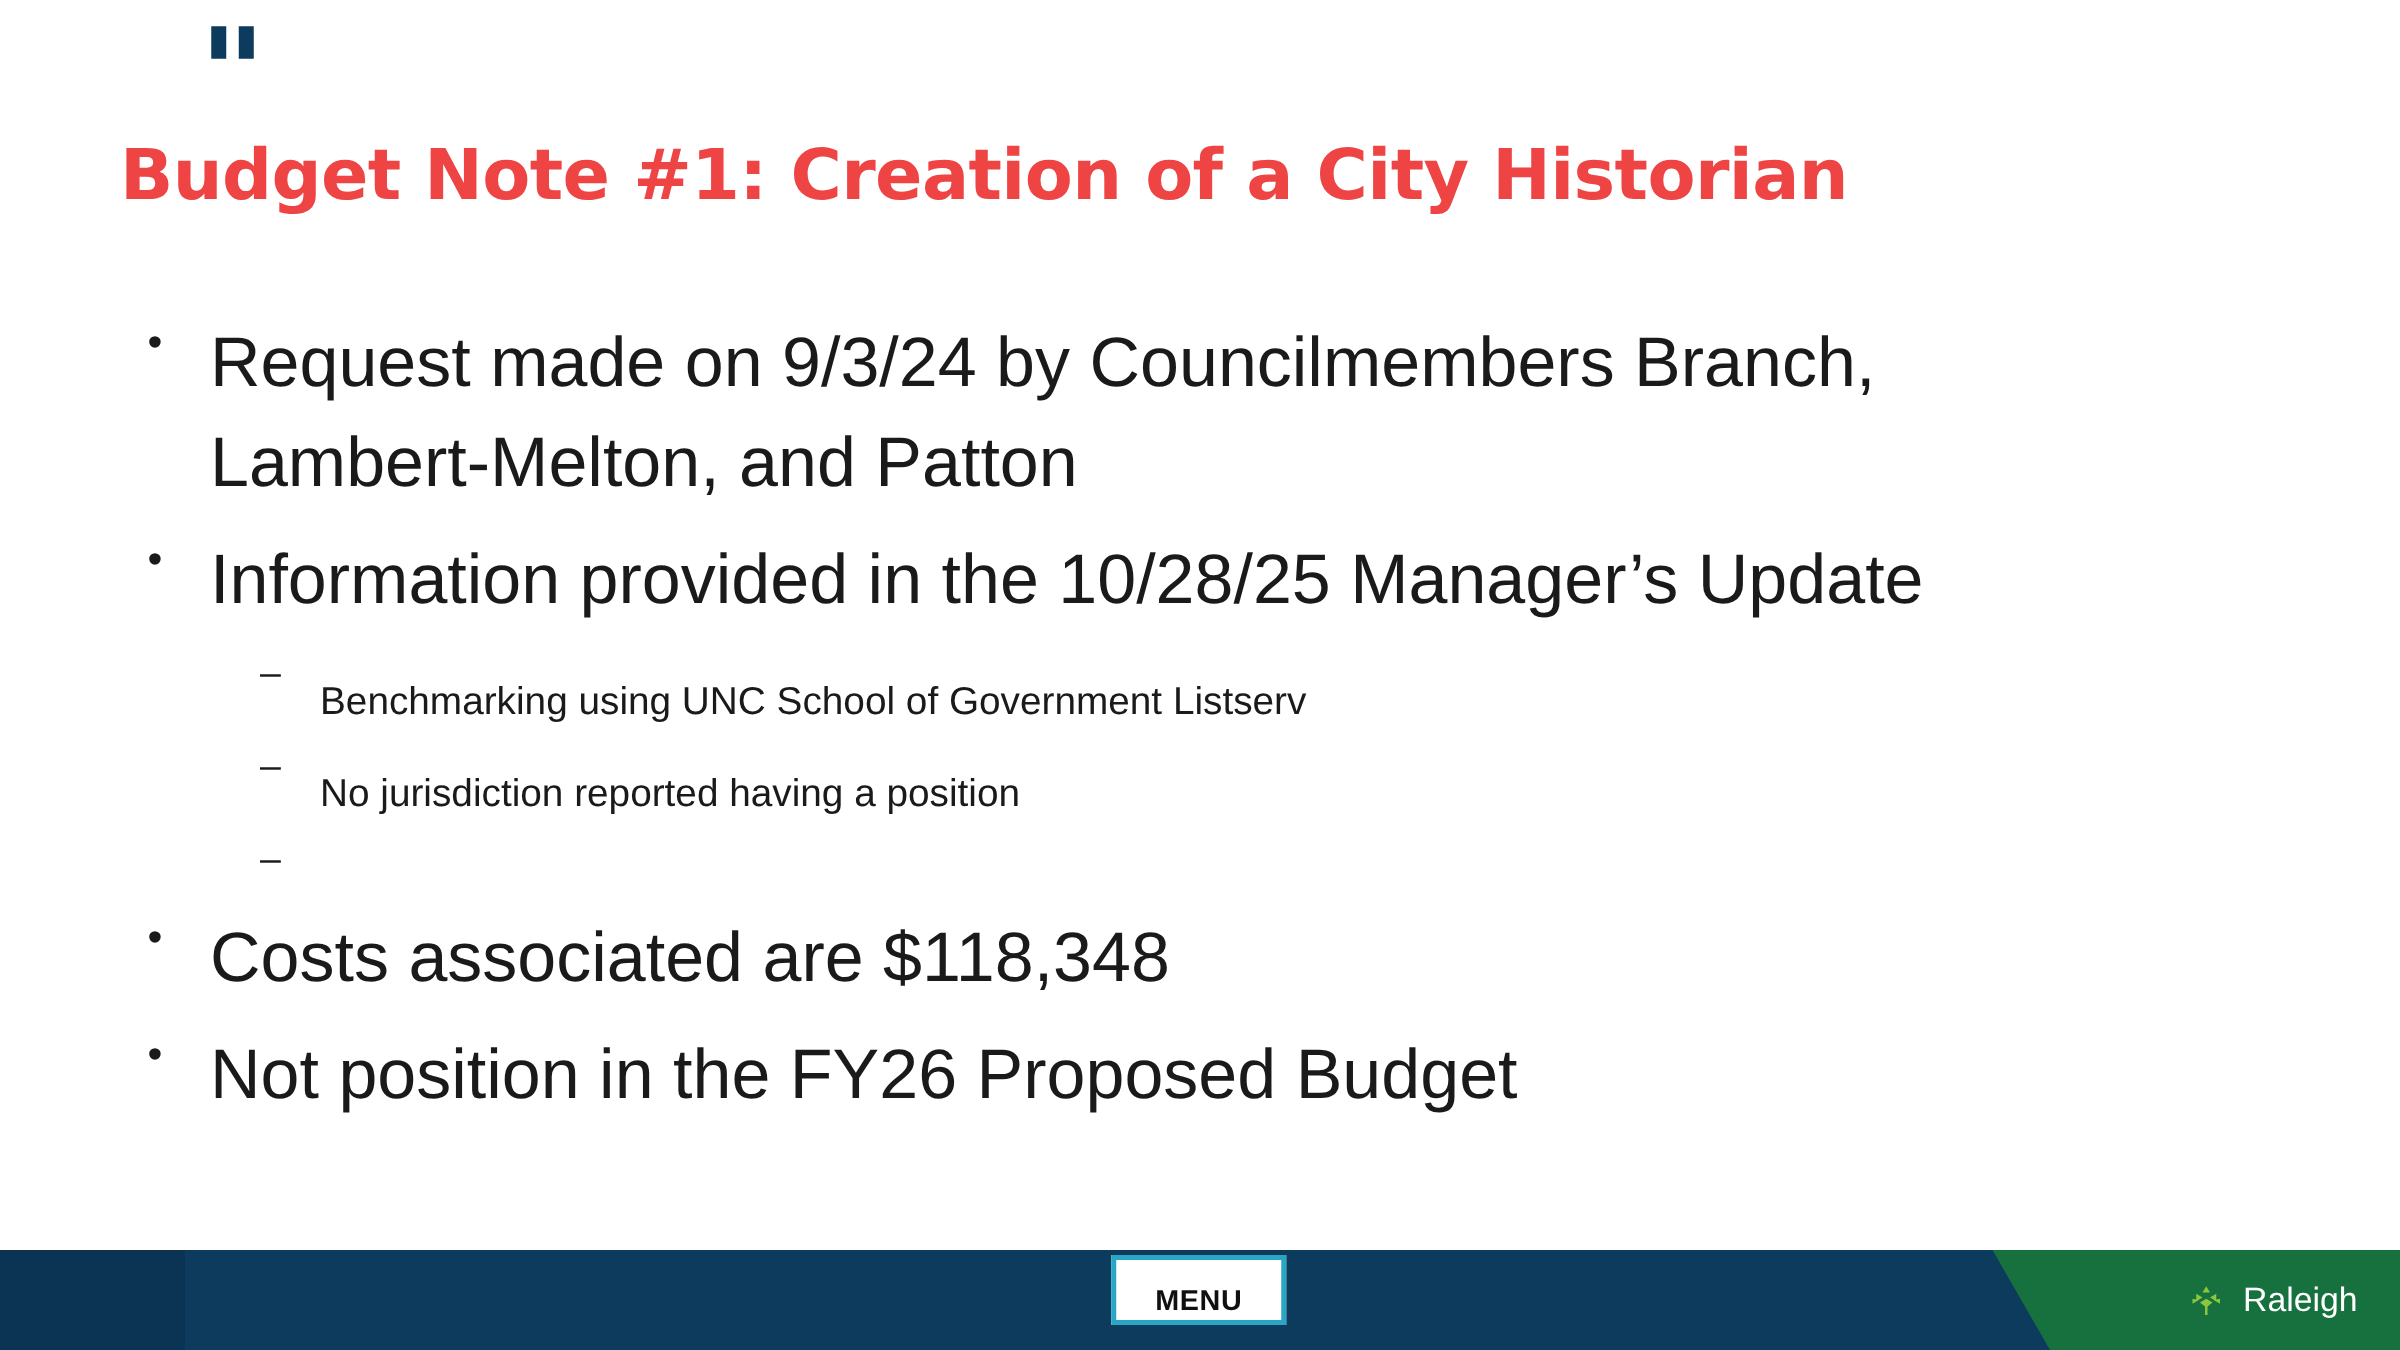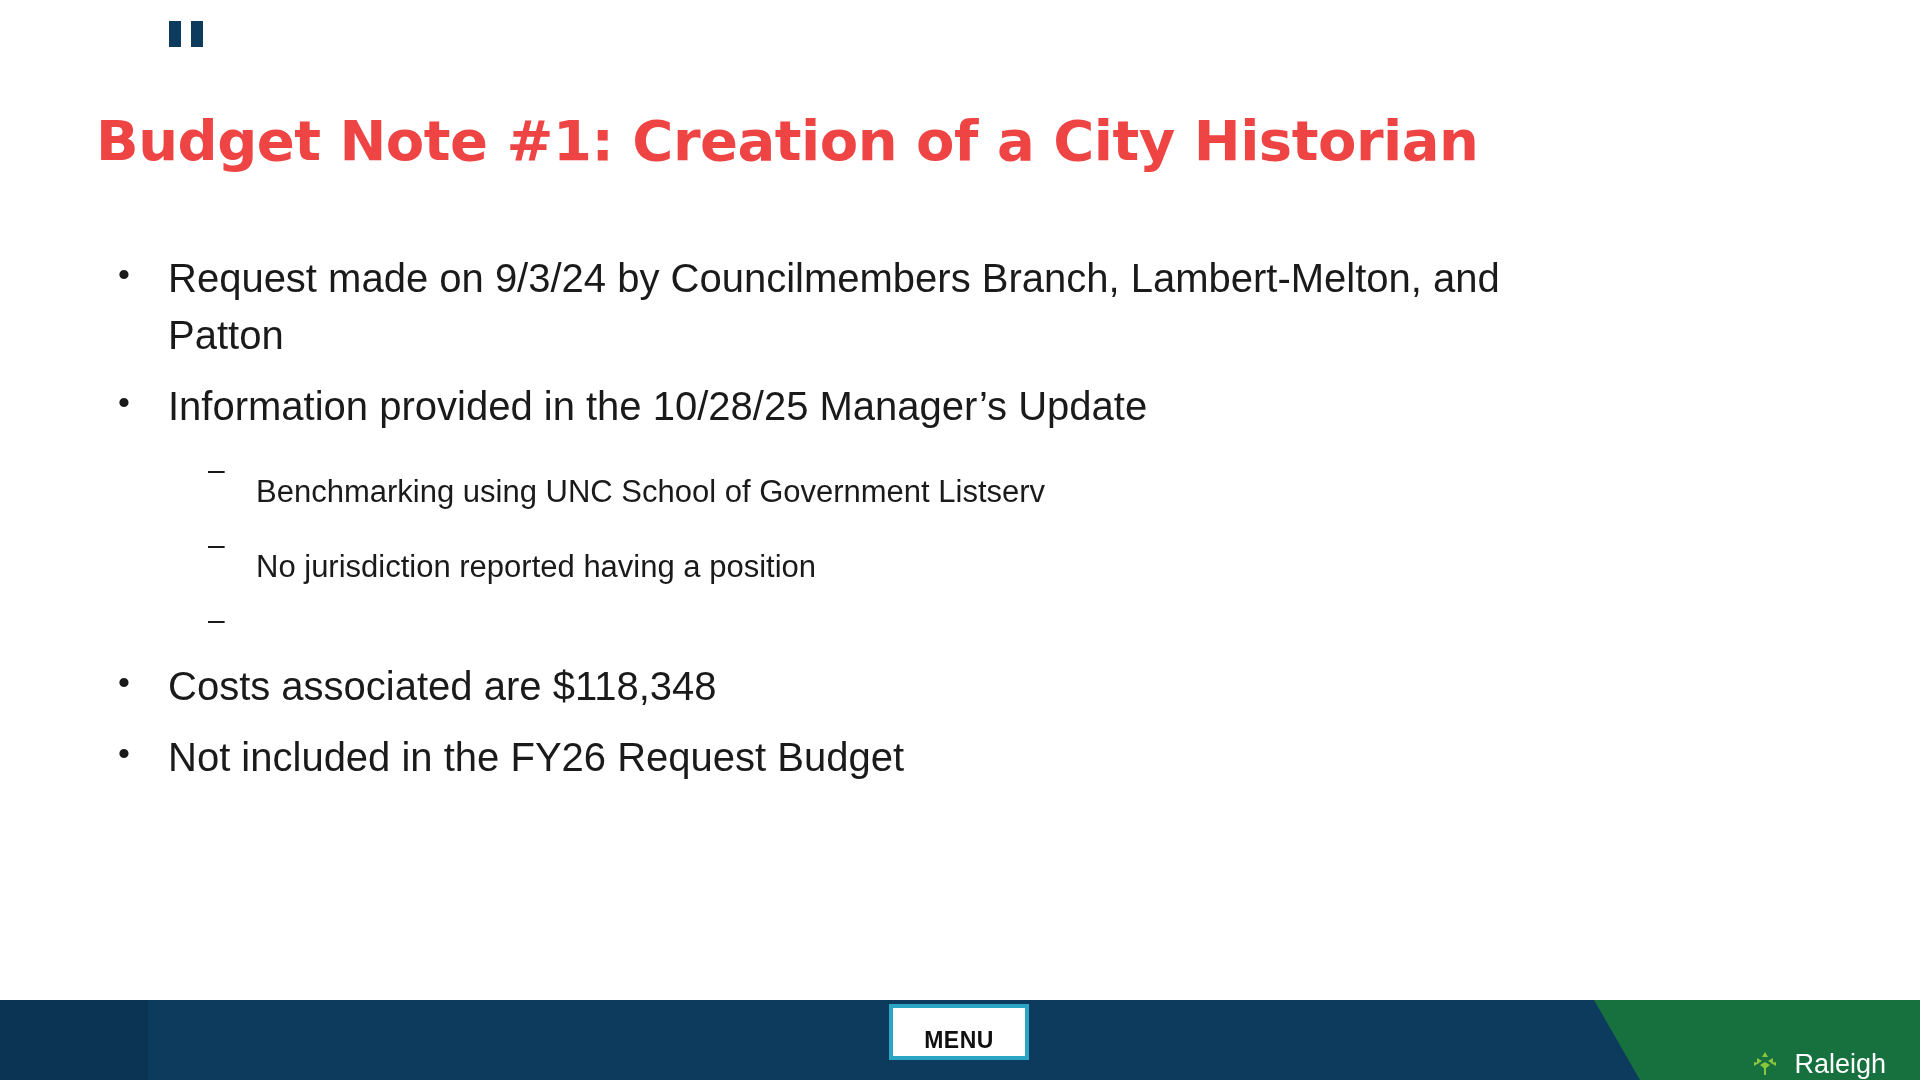--- a/index.html
+++ b/index.html
@@ -61,21 +61,21 @@
     width: 72px;
     flex: 0 0 72px;
     text-align: left;
     padding-left: 22px;
     font-size: 34px;
     line-height: 1.42;
     color: #1a1a1a;
     box-sizing: border-box;
   }
   .bullet-l1 .txt {
-    font-size: 40px;
+    font-size: 56px;
     line-height: 1.42;
     color: #1a1a1a;
     max-width: 1420px;
     font-family: "Liberation Sans", sans-serif;
   }
 
   .sub-list {
     margin-top: 4px;
     margin-bottom: 16px;
   }
@@ -175,21 +175,21 @@
     height: 0;
     border-top: 80px solid #17713f;
     border-left: 46px solid transparent;
   }
   .brand-inner {
     position: absolute;
     right: 34px;
     top: 0;
     height: 80px;
     display: flex;
-    align-items: flex-end;
+    align-items: center;
     gap: 12px;
   }
   .brand-name {
     font-size: 27px;
     color: #ffffff;
     font-family: "Liberation Sans", sans-serif;
   }
   .oak-icon {
     width: 34px;
     height: 34px;
@@ -231,21 +231,21 @@
         </div>
       </div>
 
       <div class="bullet-l1">
         <div class="marker">•</div>
         <div class="txt">Costs associated are $118,348</div>
       </div>
 
       <div class="bullet-l1">
         <div class="marker">•</div>
-        <div class="txt">Not included in the FY26 Request Budget</div>
+        <div class="txt">Not position in the FY26 Proposed Budget</div>
       </div>
 
     </div>
   </div>
 
   <div class="bottom-bar">
     <div class="bar-left-dark"></div>
   </div>
 
   <div class="pause-icon">

